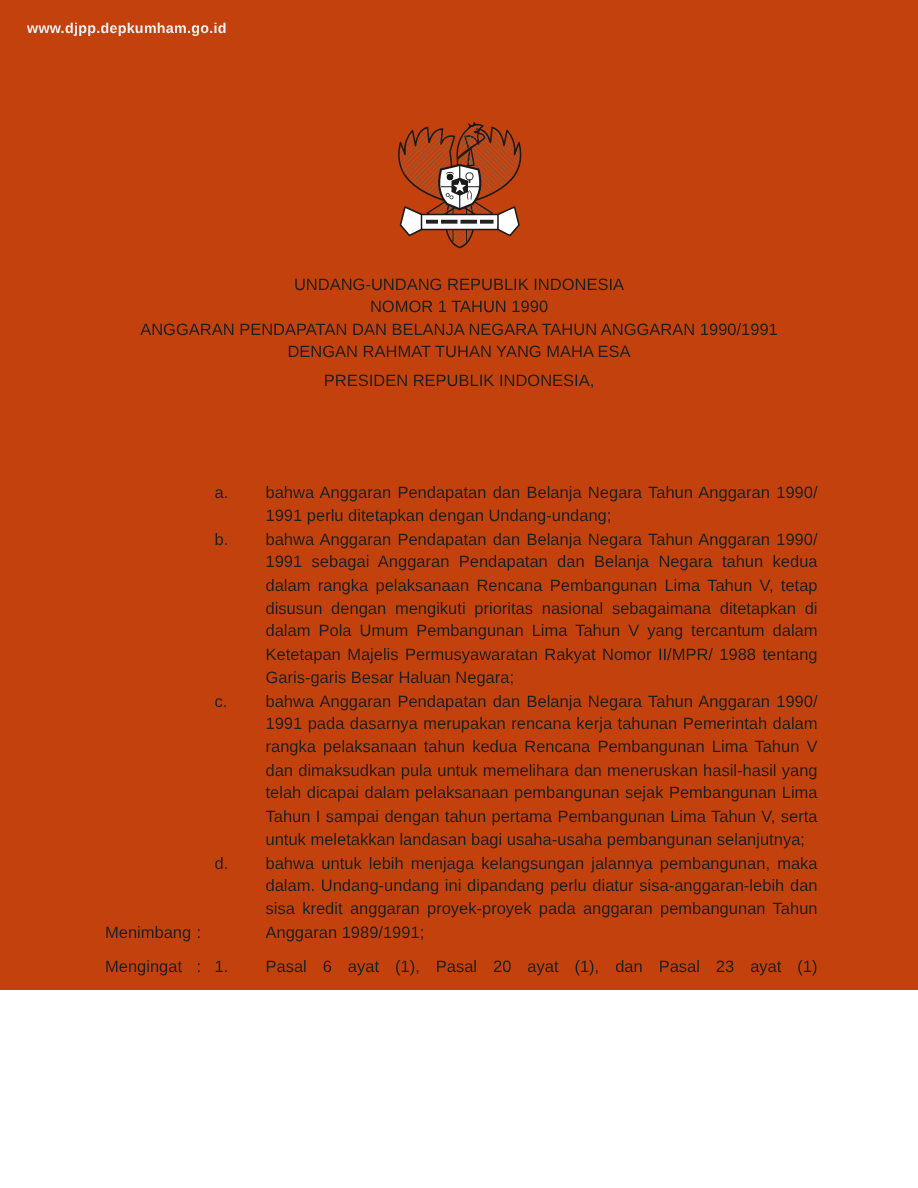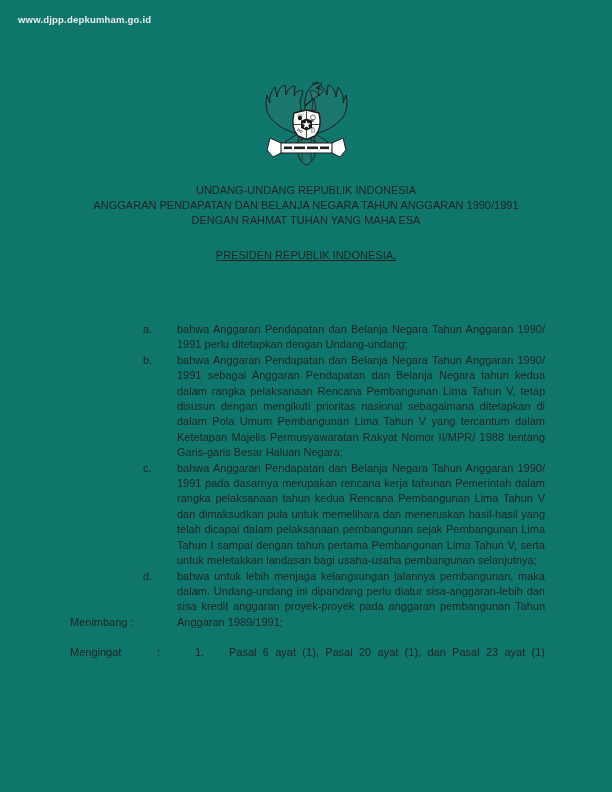--- a/index.html
+++ b/index.html
@@ -1,20 +1,20 @@
 <!DOCTYPE html>
 <html><head>
 <meta charset="utf-8">
 <style>
   html, body { margin: 0; padding: 0; background: #ffffff; }
   .page {
     position: relative;
     width: 612px;
-    height: 792px;
-    background: #0f766e;
+    height: 660px;
+    background: #c2410c;
     overflow: hidden;
     font-family: "Liberation Sans", sans-serif;
     color: #1f1f1f;
   }
   .watermark {
     position: absolute;
     left: 18px;
     top: 14px;
     font-size: 9.5px;
     font-weight: bold;
@@ -33,37 +33,37 @@
     position: absolute;
     left: 0;
     right: 0;
     top: 183px;
     text-align: center;
     font-size: 11px;
     line-height: 15px;
     white-space: nowrap;
   }
   .invocation { }
-  .author-line { margin-top: 20px; text-decoration: underline; }
+  .author-line { margin-top: 4px; }
   .content {
     position: absolute;
     left: 70px;
     top: 322px;
     width: 475px;
     font-size: 11px;
     line-height: 15.4px;
   }
   .row { display: flex; align-items: flex-end; }
   .row-label { width: 61px; flex: none; }
   .row-sep { width: 12px; flex: none; }
   .row-items { flex: 1; min-width: 0; }
   .item { display: flex; align-items: flex-start; }
   .item-marker { width: 34px; flex: none; }
   .item-text { flex: 1; min-width: 0; text-align: justify; }
-  .mengingat-row { margin-top: 15px; gap: 26px; }
+  .mengingat-row { margin-top: 8px; }
   .mengingat-row .item-text { text-align: justify; text-align-last: justify; }
 </style>
 </head>
 <body>
 
 <div class="page">
 
   <span class="watermark">www.djpp.depkumham.go.id</span>
 
   <svg class="emblem" viewBox="0 0 91 94" xmlns="http://www.w3.org/2000/svg">
@@ -116,20 +116,21 @@
       <circle cx="40" cy="50.5" r="1.1" fill="none" stroke="#333" stroke-width="0.6"></circle>
       <path d="M51,52 Q50,48 52,46 M53,52 Q54,48 52.5,46.5" stroke="#333" stroke-width="0.6" fill="none"></path>
 
       <path d="M45.5,37.5 L51,39.5 L51,47 L45.5,49.5 L40,47 L40,39.5 Z" fill="#1a1a1a"></path>
       <path d="M45.5,39.2 L46.6,42.2 L49.8,42.3 L47.3,44.2 L48.2,47.3 L45.5,45.5 L42.8,47.3 L43.7,44.2 L41.2,42.3 L44.4,42.2 Z" fill="#ffffff"></path>
     </g>
   </svg>
 
   <div class="title-block">
     <div>UNDANG-UNDANG REPUBLIK INDONESIA</div>
+    <div>NOMOR 1 TAHUN 1990</div>
     <div>ANGGARAN PENDAPATAN DAN BELANJA NEGARA TAHUN ANGGARAN 1990/1991</div>
     <div class="invocation">DENGAN RAHMAT TUHAN YANG MAHA ESA</div>
     <div class="author-line">PRESIDEN REPUBLIK INDONESIA,</div>
   </div>
 
   <div class="content">
 
     <div class="row">
       <div class="row-label">Menimbang</div>
       <div class="row-sep">:</div>

